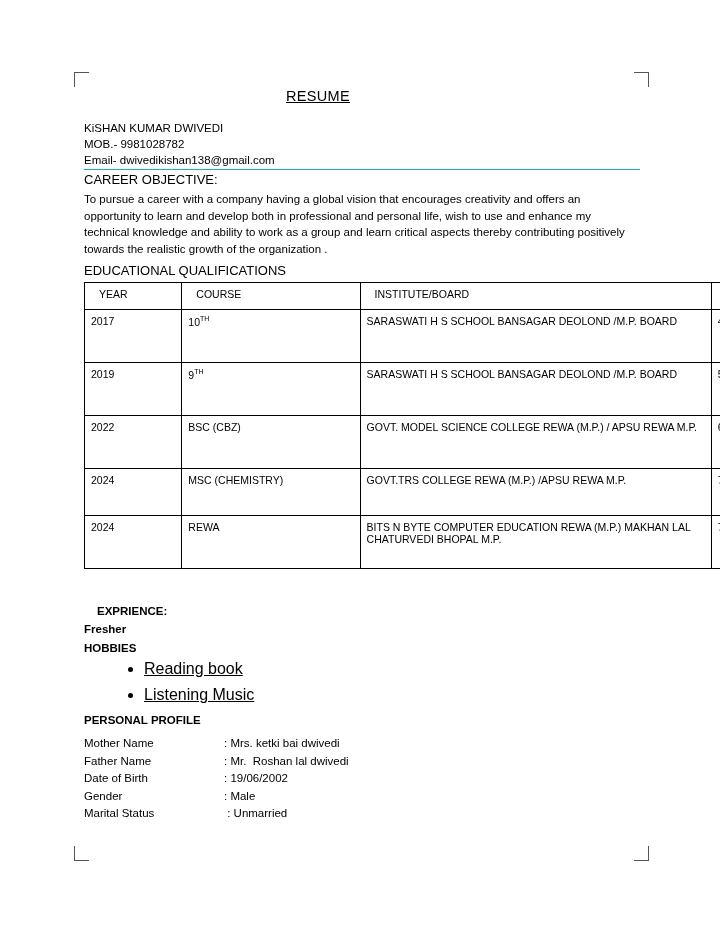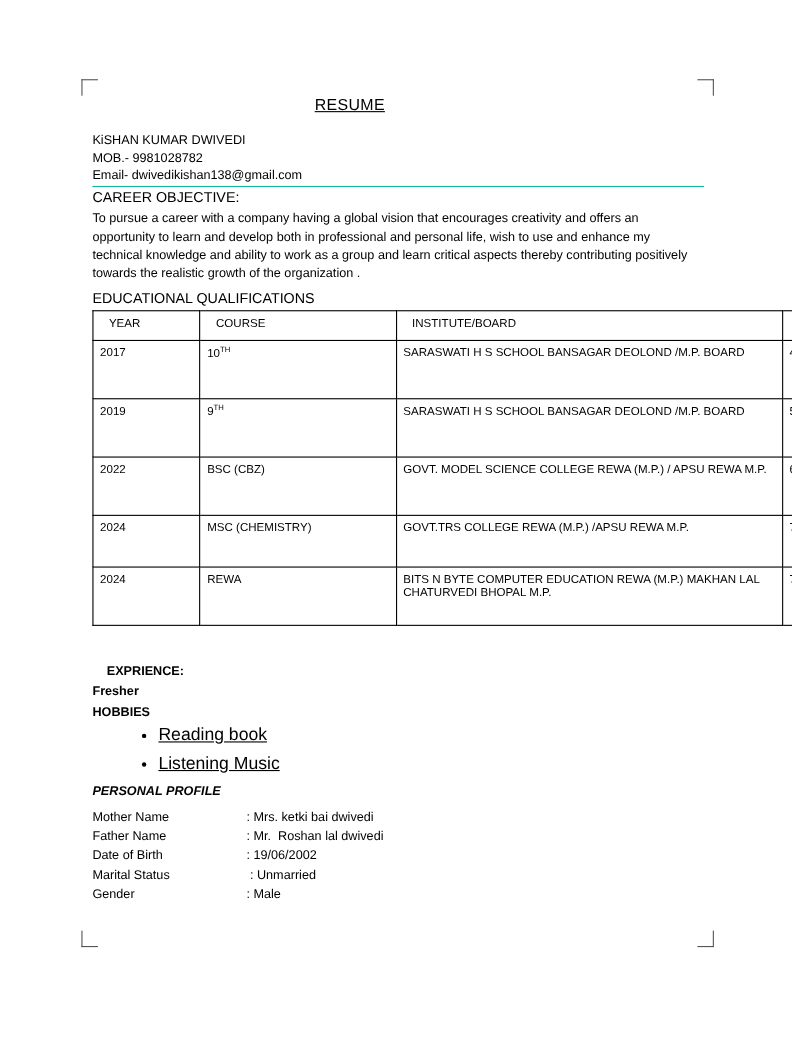--- a/index.html
+++ b/index.html
@@ -123,21 +123,20 @@
   ul.hobbies li {
     margin-bottom: 12px;
     line-height: 14px;
   }
 
   .pp-head {
     font-size: 11.5px;
     font-weight: bold;
     margin-top: 8px;
     margin-bottom: 10px;
-    font-style: italic;
   }
   table.profile {
     border-collapse: collapse;
     font-size: 11.5px;
   }
   table.profile td {
     padding: 0 0 2px 0;
     vertical-align: top;
     line-height: 15.5px;
     white-space: pre;
@@ -228,24 +227,24 @@
       </tr>
       <tr>
         <td class="label">Father Name</td>
         <td>: Mr.  Roshan lal dwivedi</td>
       </tr>
       <tr>
         <td class="label">Date of Birth</td>
         <td>: 19/06/2002</td>
       </tr>
       <tr>
+        <td class="label">Gender</td>
+        <td>: Male</td>
+      </tr>
+      <tr>
         <td class="label">Marital Status</td>
         <td> : Unmarried</td>
       </tr>
-      <tr>
-        <td class="label">Gender</td>
-        <td>: Male</td>
-      </tr>
     </tbody>
       </table>
 
   </div>
 </div>
 
 </body></html>

